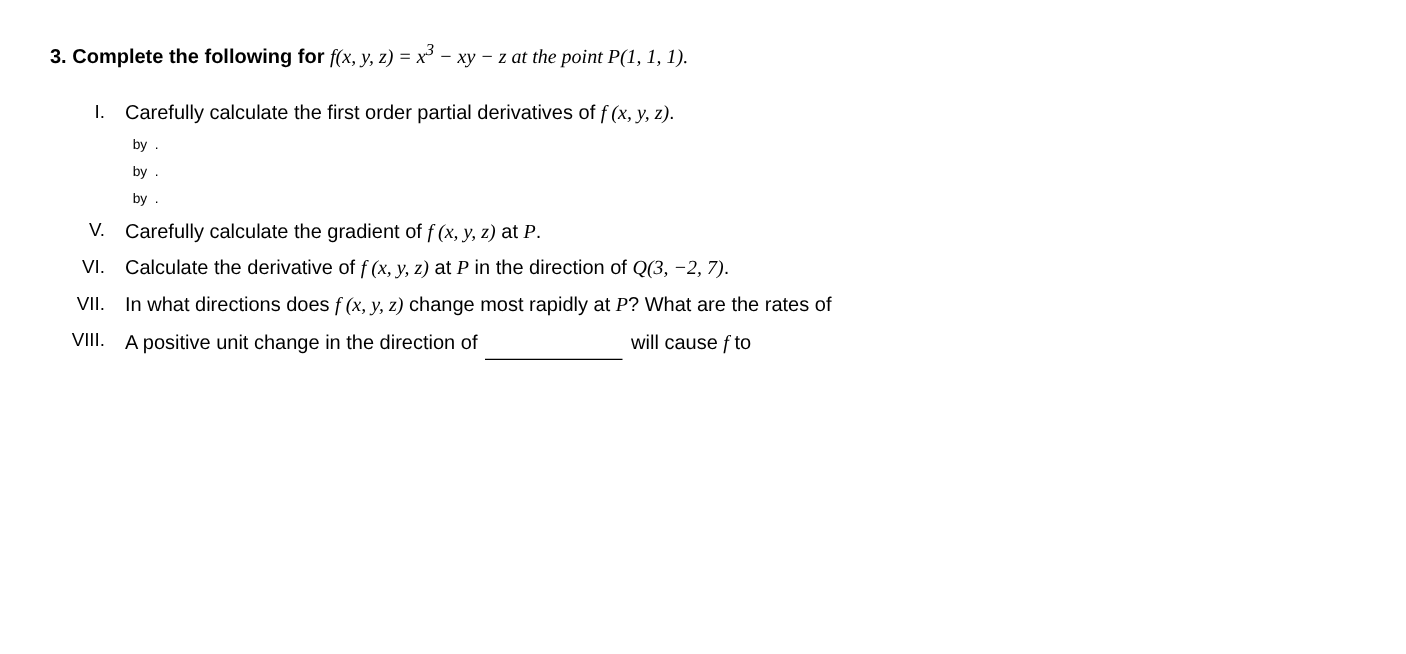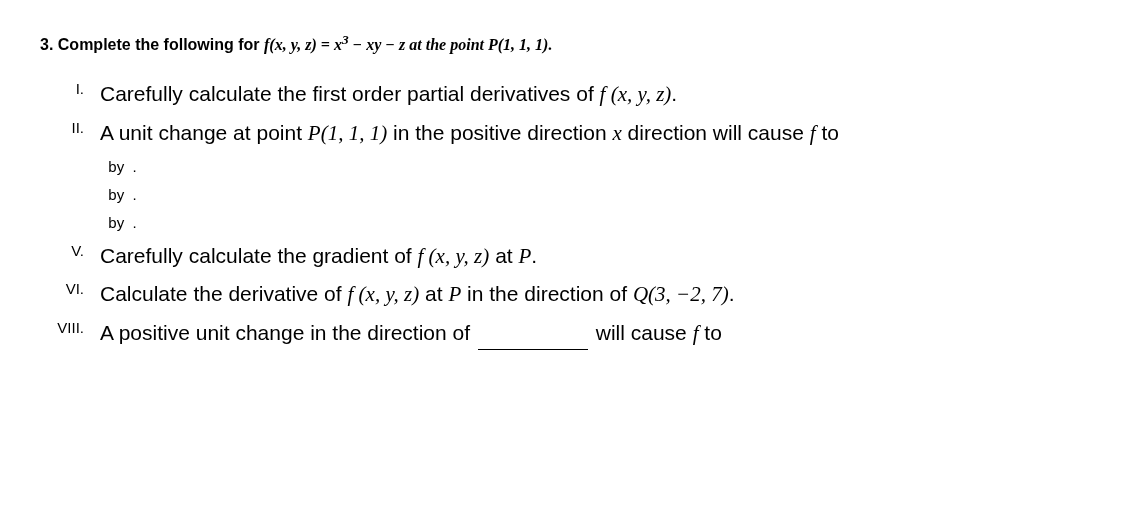--- a/index.html
+++ b/index.html
@@ -26,21 +26,21 @@
       font-family: Arial, sans-serif;
       font-size: 16px;
       font-weight: bold;
       margin-bottom: 20px;
       line-height: 1.5;
     }
 
     .problem-header .math {
       font-family: 'Times New Roman', Times, serif;
       font-style: italic;
-      font-weight: bold;
+      font-weight: normal;
     }
 
     .items-list {
       list-style: none;
       padding: 0;
     }
 
     .item-row {
       display: flex;
       margin-bottom: 4px;
@@ -51,21 +51,21 @@
       min-width: 60px;
       text-align: right;
       padding-right: 16px;
       font-family: Arial, sans-serif;
       font-size: 15px;
     }
 
     .item-content {
       flex: 1;
       font-family: Arial, sans-serif;
-      font-size: 21px;
+      font-size: 16px;
       line-height: 1.6;
     }
 
     .item-content .math {
       font-family: 'Times New Roman', Times, serif;
       font-style: italic;
     }
 
     .item-content .underline-short {
       display: inline-block;
@@ -79,21 +79,21 @@
       display: inline-block;
       min-width: 110px;
       border-bottom: 1px solid #000;
       margin: 0 2px;
       vertical-align: bottom;
     }
 
     .continuation {
       margin-left: 60px;
       font-family: Arial, sans-serif;
-      font-size: 15px;
+      font-size: 11px;
       line-height: 1.6;
       margin-bottom: 4px;
     }
   </style>
 </head>
 <body>
 
 <div class="content-wrapper">
 
   <div class="problem-header">
@@ -103,26 +103,20 @@
 
   <div class="items-list">
 
     <div class="item-row">
       <div class="item-num">I.</div>
       <div class="item-content">
         Carefully calculate the first order partial derivatives of <span class="math"><i>f</i> (<i>x</i>, <i>y</i>, <i>z</i>)</span>.
       </div>
     </div>
 
-    <div class="item-row">
-      <div class="item-num">II.</div>
-      <div class="item-content">
-        A unit change at point <span class="math"><i>P</i>(1, 1, 1)</span> in the positive direction <span class="math"><i>x</i></span> direction will cause <span class="math"><i>f</i></span> to
-      </div>
-    </div>
     <div class="continuation">
       <span class="underline">&nbsp;</span> by <span class="underline-short">&nbsp;</span>.
     </div>
 
     <div class="continuation">
       <span class="underline">&nbsp;</span> by <span class="underline-short">&nbsp;</span>.
     </div>
 
     <div class="continuation">
       <span class="underline">&nbsp;</span> by <span class="underline-short">&nbsp;</span>.
@@ -135,20 +129,26 @@
       </div>
     </div>
 
     <div class="item-row">
       <div class="item-num">VI.</div>
       <div class="item-content">
         Calculate the derivative of <span class="math"><i>f</i> (<i>x</i>, <i>y</i>, <i>z</i>)</span> at <span class="math"><i>P</i></span> in the direction of <span class="math"><i>Q</i>(3, −2, 7)</span>.
       </div>
     </div>
 
+    <div class="item-row">
+      <div class="item-num">VII.</div>
+      <div class="item-content">
+        In what directions does <span class="math"><i>f</i> (<i>x</i>, <i>y</i>, <i>z</i>)</span> change most rapidly at <span class="math"><i>P</i></span>? What are the rates of
+      </div>
+    </div>
 
     <div class="item-row">
       <div class="item-num">VIII.</div>
       <div class="item-content">
         A positive unit change in the direction of <span class="underline-long">&nbsp;</span> will cause <span class="math"><i>f</i></span> to
       </div>
     </div>
 
 
   </div>

